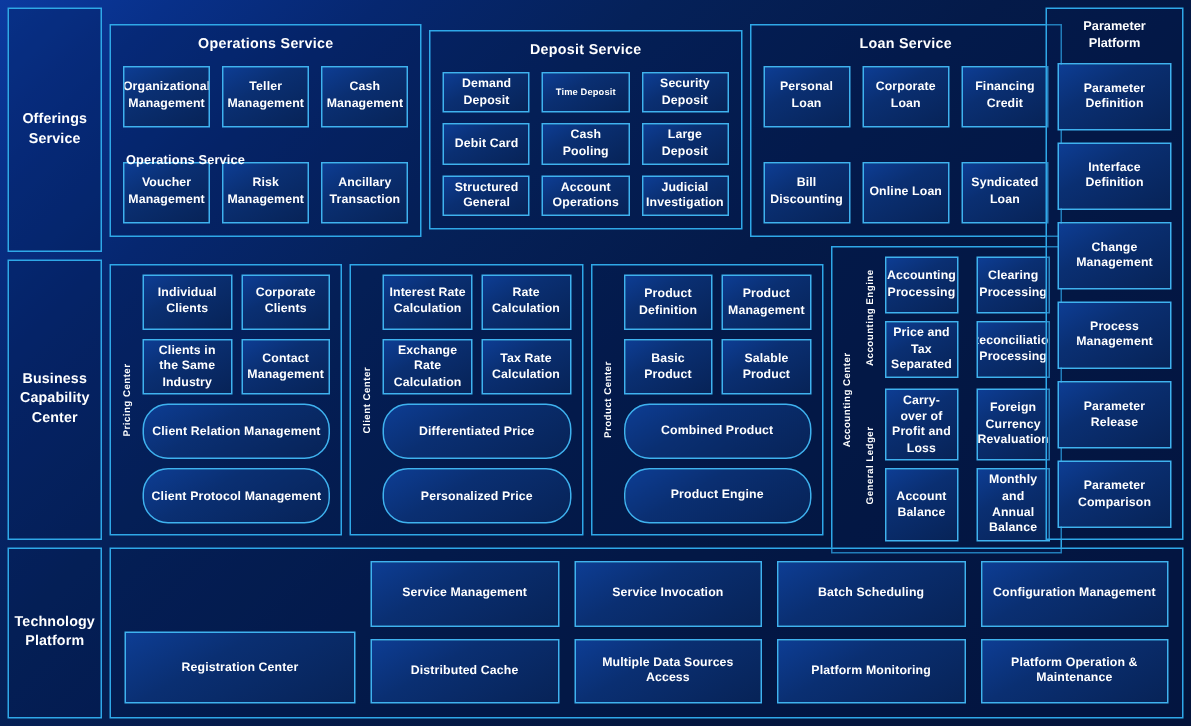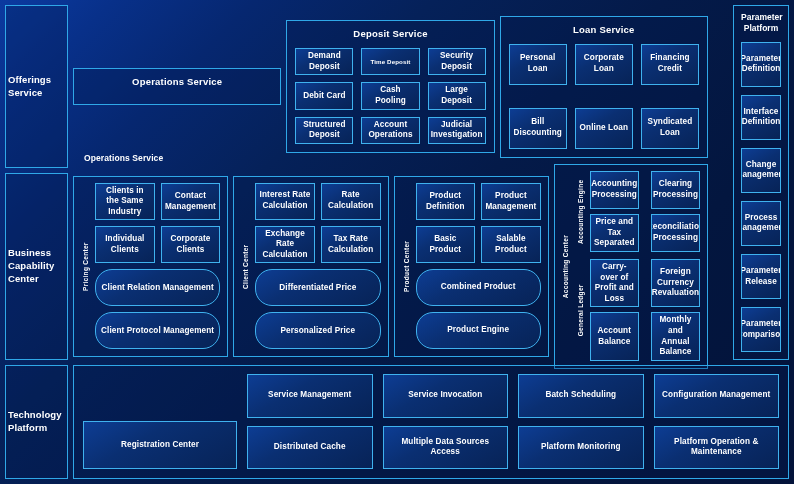--- a/index.html
+++ b/index.html
@@ -54,20 +54,21 @@
   #row-business  { height: 187px; }
   #row-tech      { height: 114px; }
 
   
   .rail {
     width: 63px;
     flex: 0 0 63px;
     display: flex;
     align-items: center;
     justify-content: center;
+    text-align: center;
     color: #ffffff;
     font-size: 9.5px;
     font-weight: bold;
     line-height: 1.35;
     letter-spacing: .1px;
     padding: 2px;
   }
 
   
   .row-body {
@@ -191,21 +192,21 @@
     min-width: 0;
     display: grid;
     grid-template-columns: 1fr 1fr;
     grid-template-rows: 1fr 1fr;
     gap: 5px 12px;
     padding-left: 3px;
   }
 
   
   #right-rail {
-    width: 56px;
+    width: 92px;
     flex: 0 0 76px;
     display: flex;
     flex-direction: column;
     padding: 6px 7px 7px;
     gap: 5px;
     margin-left: 18px;
   }
   .rail-title {
     color: #ffffff;
     font-size: 8.5px;
@@ -253,32 +254,40 @@
     <div class="rail frame">
       <span>Offerings
 Service</span>
     </div>
 
     <div class="row-body">
 
       <div class="group frame">
         <div class="group-title">Operations Service</div>
         <div class="group-sub-title">Operations Service</div>
+        <div class="grid3 two-row">
+          <div class="tile">Organizational Management</div>
+          <div class="tile">Teller Management</div>
+          <div class="tile">Cash Management</div>
+          <div class="tile">Voucher Management</div>
+          <div class="tile">Risk Management</div>
+          <div class="tile">Ancillary Transaction</div>
+        </div>
       </div>
 
       <div class="group frame">
         <div class="group-title">Deposit Service</div>
         <div class="grid3 three-row">
           <div class="tile">Demand Deposit</div>
           <div class="tile small-text">Time Deposit</div>
           <div class="tile">Security Deposit</div>
           <div class="tile">Debit Card</div>
           <div class="tile">Cash Pooling</div>
           <div class="tile">Large Deposit</div>
-          <div class="tile">Structured Deposit</div>
+          <div class="tile">Structured General</div>
           <div class="tile">Account Operations</div>
           <div class="tile">Judicial Investigation</div>
         </div>
       </div>
 
       <div class="group frame">
         <div class="group-title">Loan Service</div>
         <div class="grid3 two-row">
           <div class="tile">Personal Loan</div>
           <div class="tile">Corporate Loan</div>
@@ -299,26 +308,26 @@
 Capability
 Center</span>
     </div>
 
     <div class="row-body">
 
       <div class="center frame">
         <div class="vlabel">Pricing Center</div>
         <div class="center-body">
           <div class="pair">
+            <div class="tile">Individual Clients</div>
+            <div class="tile">Corporate Clients</div>
+          </div>
+          <div class="pair">
             <div class="tile">Clients in the Same Industry</div>
             <div class="tile">Contact Management</div>
-          </div>
-          <div class="pair">
-            <div class="tile">Individual Clients</div>
-            <div class="tile">Corporate Clients</div>
           </div>
           <div class="tile wide">Client Relation Management</div>
           <div class="tile wide">Client Protocol Management</div>
         </div>
       </div>
 
       <div class="center frame">
         <div class="vlabel">Client Center</div>
         <div class="center-body">
           <div class="pair">

